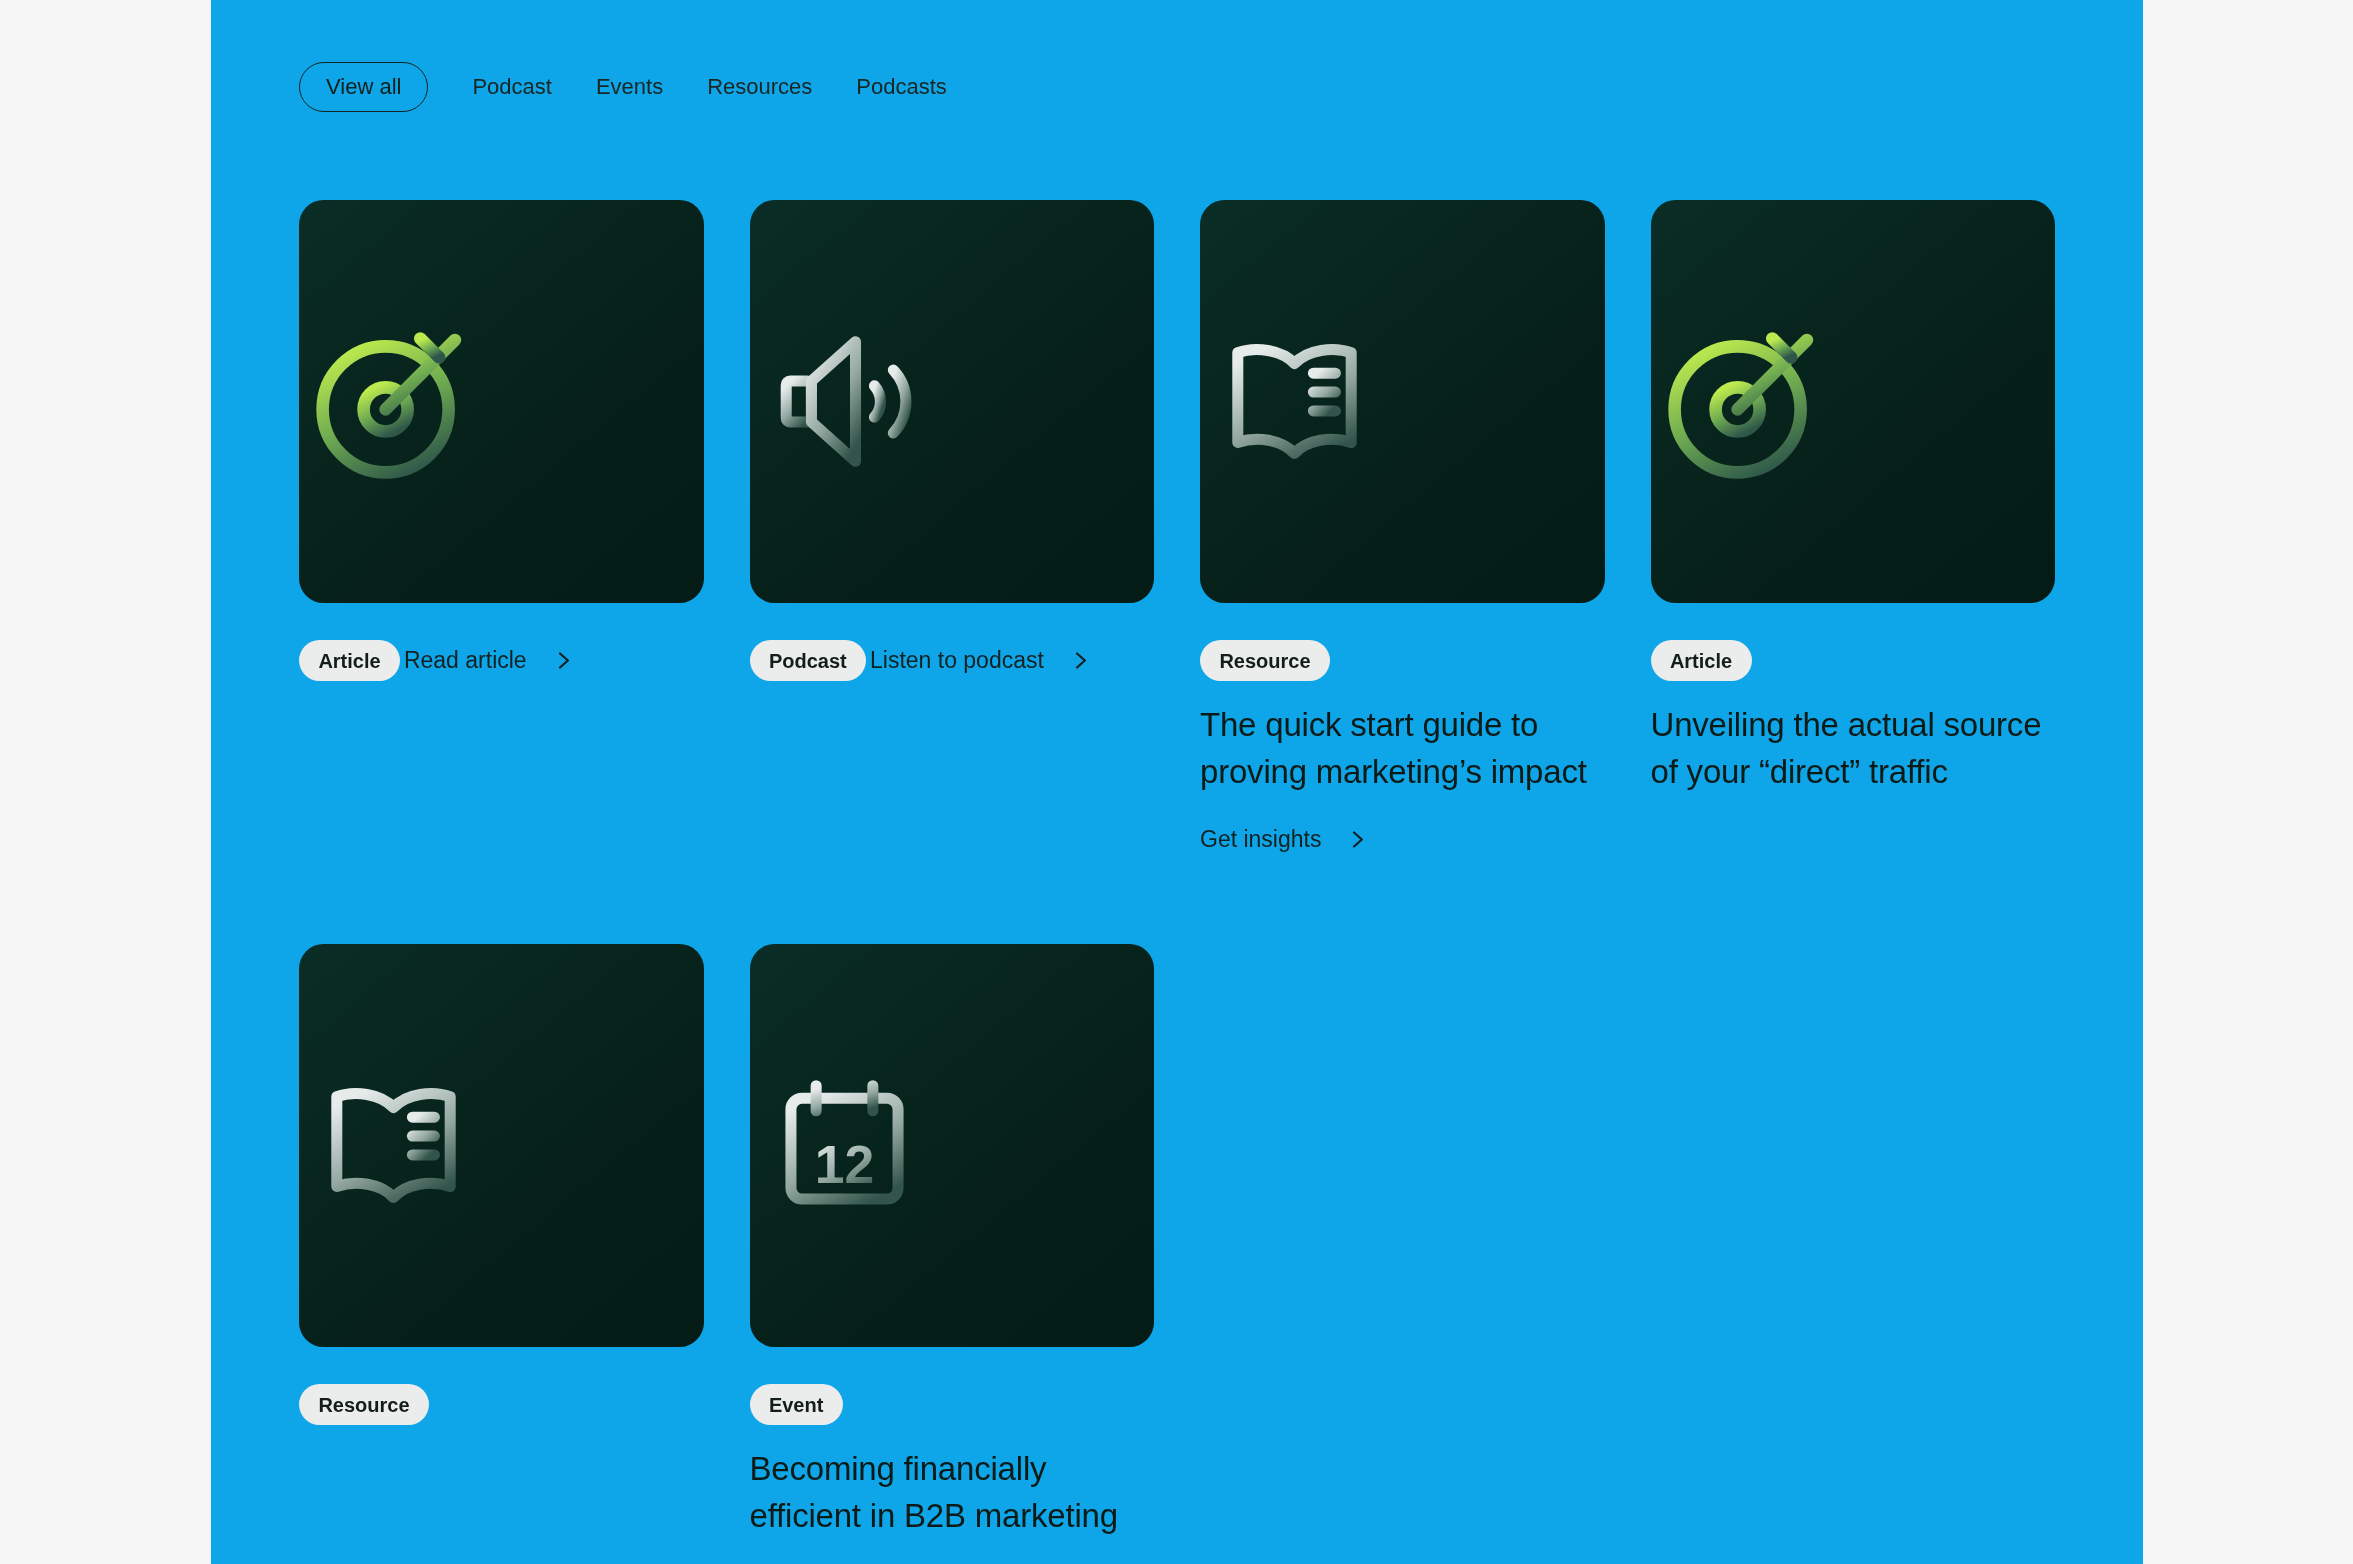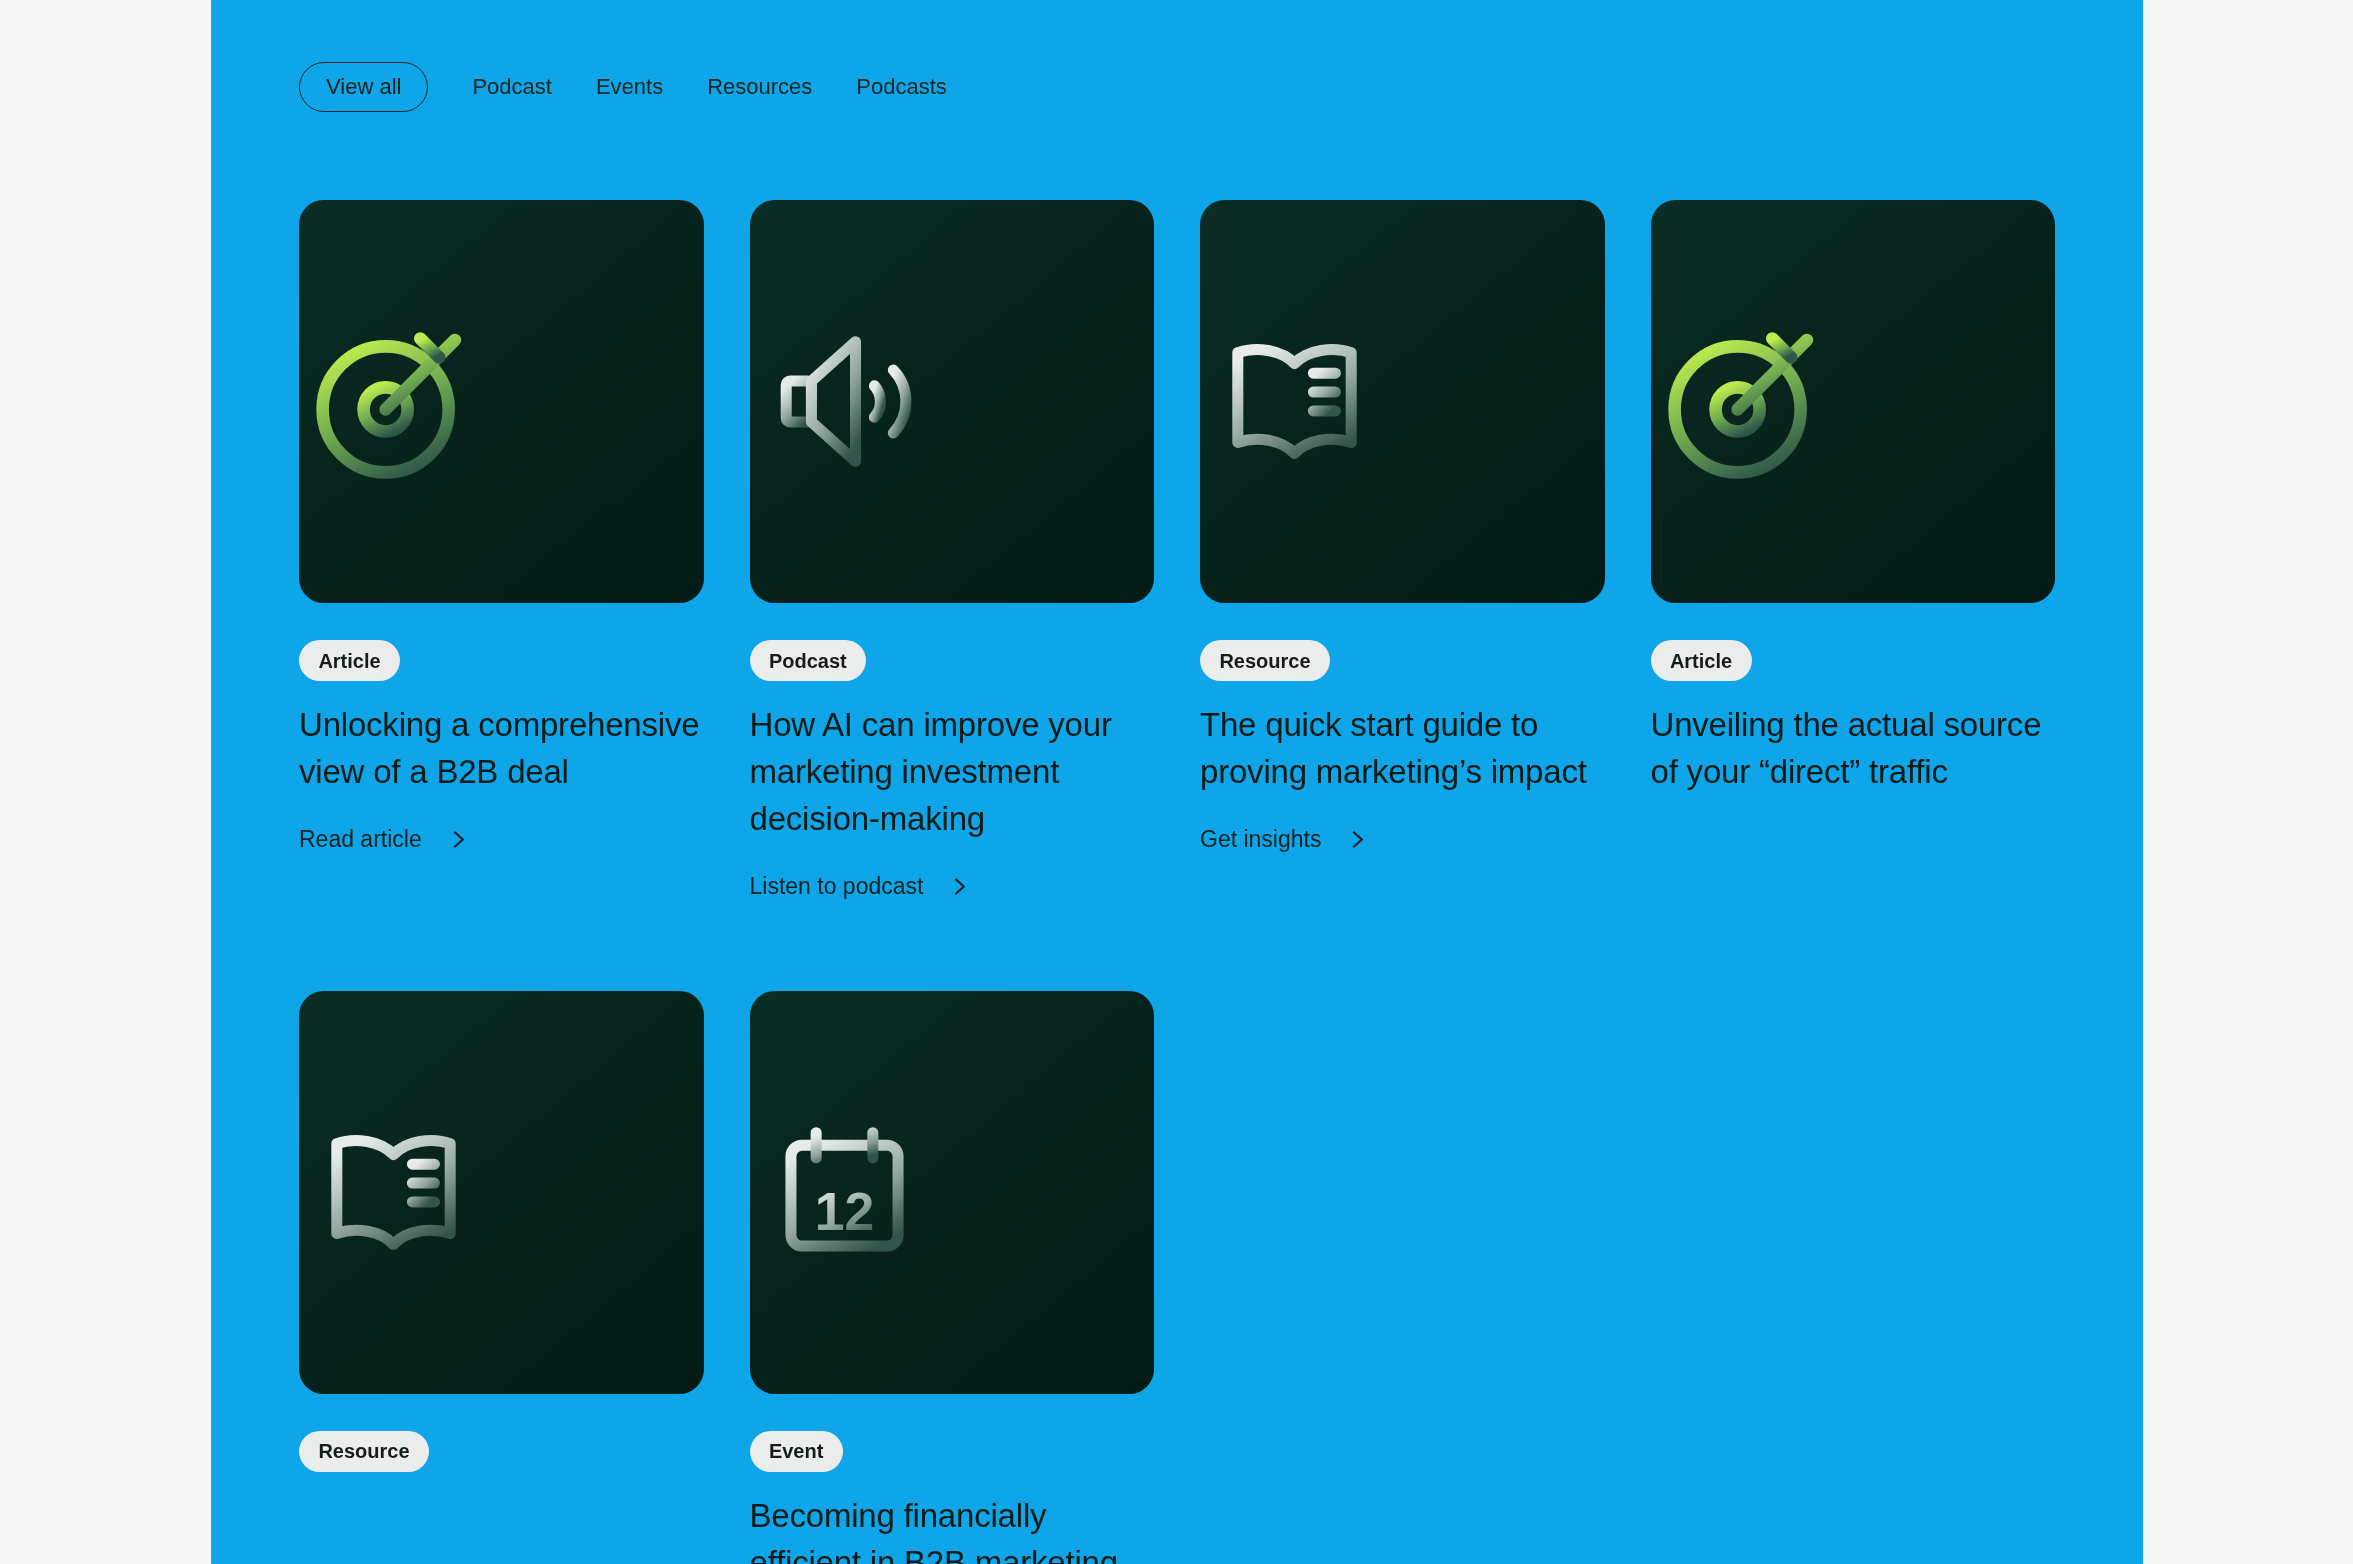--- a/index.html
+++ b/index.html
@@ -91,40 +91,38 @@
     <article class="card">
       <div class="card-media">
         <svg viewBox="0 0 120 120" fill="none">
           <circle cx="55" cy="65" r="40" stroke="url(#grad-green)" stroke-width="8"></circle>
           <circle cx="55" cy="65" r="14" stroke="url(#grad-green)" stroke-width="8"></circle>
           <path d="M55 65 L99 21" stroke="url(#grad-green)" stroke-width="8" stroke-linecap="round"></path>
           <path d="M77 20 L89 32" stroke="url(#grad-green)" stroke-width="8" stroke-linecap="round"></path>
         </svg>
       </div>
       <span class="tag">Article</span>
-      <h3 class="title">Unlocking a comprehensive view of a B2B deal</h3>
       <a class="cta">
         <span>Read article</span>
         <svg viewBox="0 0 24 24" fill="none">
           <path d="M8 4 L17 12 L8 20" stroke="#122220" stroke-width="2.6" stroke-linecap="round" stroke-linejoin="round"></path>
         </svg>
       </a>
     </article>
 
     <article class="card">
       <div class="card-media">
         <svg viewBox="0 0 120 120" fill="none">
           <rect x="23" y="47" width="16" height="26" rx="2.5" stroke="url(#grad-light)" stroke-width="7"></rect>
           <path d="M39 47 L67 22 V98 L39 73 Z" stroke="url(#grad-light)" stroke-width="7" stroke-linejoin="round"></path>
           <path d="M79 50 A 15 15 0 0 1 79 70" stroke="url(#grad-light)" stroke-width="7" stroke-linecap="round"></path>
           <path d="M91 40 A 29 29 0 0 1 91 80" stroke="url(#grad-light)" stroke-width="7" stroke-linecap="round"></path>
         </svg>
       </div>
       <span class="tag">Podcast</span>
-      <h3 class="title">How AI can improve your marketing investment decision-making</h3>
       <a class="cta">
         <span>Listen to podcast</span>
         <svg viewBox="0 0 24 24" fill="none">
           <path d="M8 4 L17 12 L8 20" stroke="#122220" stroke-width="2.6" stroke-linecap="round" stroke-linejoin="round"></path>
         </svg>
       </a>
     </article>
 
     <article class="card">
       <div class="card-media">

